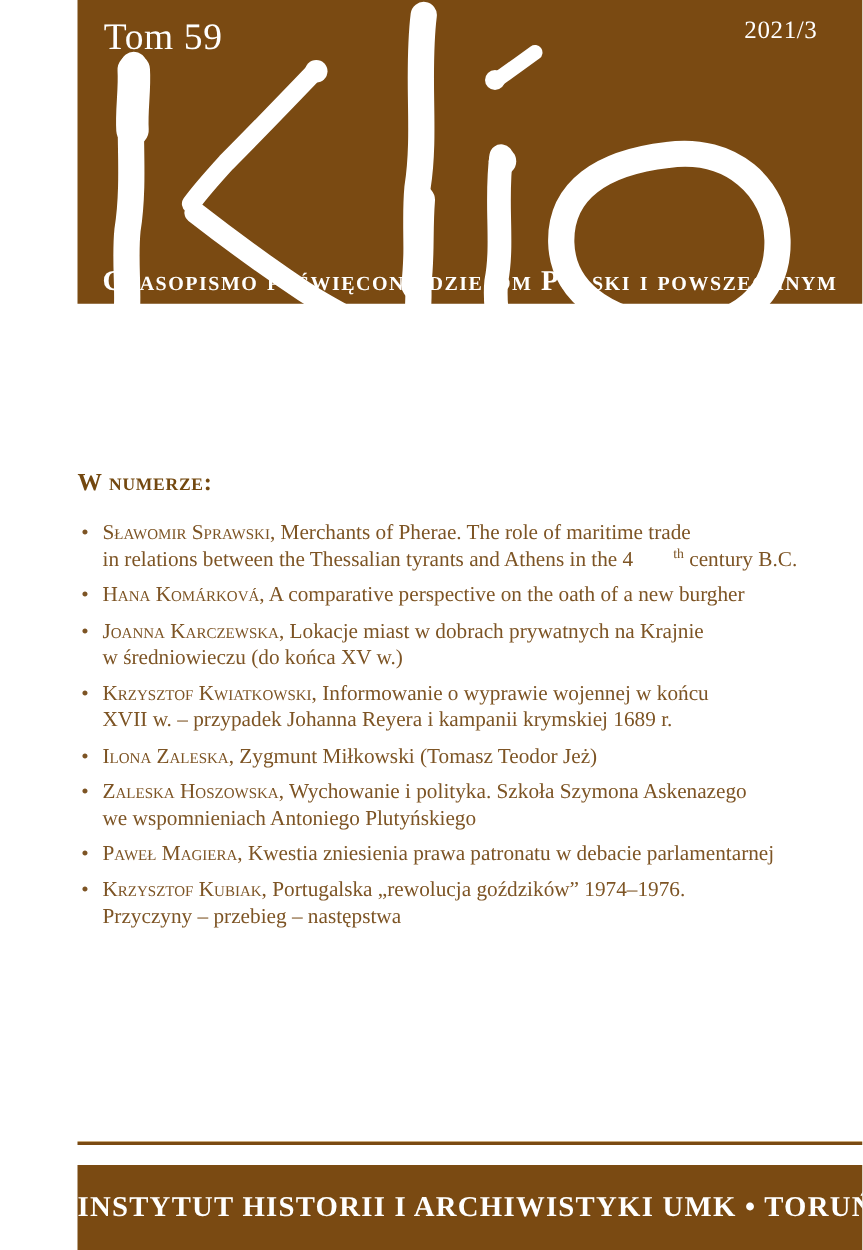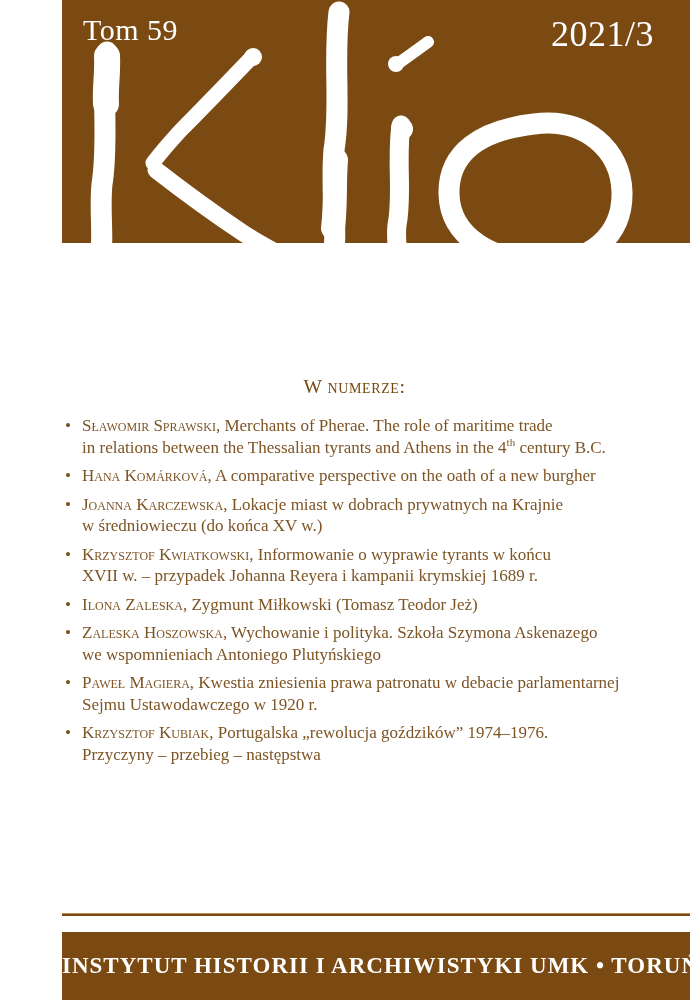--- a/index.html
+++ b/index.html
@@ -22,54 +22,53 @@
   .masthead{
     position:absolute;left:62px;top:0;width:628px;height:243px;
     background:var(--brown);
   }
   .vol{
     position:absolute;left:21px;top:13px;
     font-size:30px;color:var(--white);letter-spacing:.5px;
   }
   .issue{
     position:absolute;right:36px;top:13px;
-    font-size:36px;color:var(--white);letter-spacing:.5px;
+    font-size:20px;color:var(--white);letter-spacing:.5px;
   }
   .logo{position:absolute;left:0;top:0;width:628px;height:307px;}
   .tagline{
     position:absolute;left:0;right:0;bottom:5px;
     text-align:center;color:var(--white);
     font-weight:bold;font-variant:small-caps;
     font-size:23px;letter-spacing:1.2px;white-space:nowrap;
   }
 
   
   .contents{
     position:absolute;left:62px;top:376px;width:585px;
     color:var(--list-text);
   }
   .toc-heading{
     margin:0 0 17px 0;
-    font-size:19.5px;font-weight:normal;
+    font-size:19.5px;font-weight:bold;
     font-variant:small-caps;letter-spacing:.6px;
     color:var(--heading-text);
-    text-align:center;
   }
   .article-list{list-style:none;margin:0;padding:0;}
   .article-list li{
     position:relative;padding-left:20px;
     font-size:17px;line-height:21.5px;
     margin-bottom:7px;
   }
   .article-list .bullet{
     position:absolute;left:3px;top:0;
     font-size:17px;
   }
   .article-list .author{font-variant:small-caps;}
-  .article-list sup{font-size:11px;line-height:0;vertical-align:super;}
+  .article-list sup{font-size:11px;line-height:0;vertical-align:super;margin-left:32px;}
 
   
   .rule{
     position:absolute;left:62px;top:913px;width:628px;height:3px;
     background:linear-gradient(to bottom,var(--rule-hi) 0 1px,var(--brown) 1px 3px);
   }
   .banner{
     position:absolute;left:62px;top:932px;width:628px;height:68px;
     background:var(--brown);
     color:var(--white);text-align:center;
@@ -104,32 +103,33 @@
         <path stroke-width="12" d="M366,42 C355,50 344,58 334,65"></path>
         <circle cx="334" cy="64" r="8" fill="#ffffff" stroke="none"></circle>
 
         <path stroke-width="19" d="M339,125 C334,160 341,195 335,225 C333,244 338,255 334,263"></path>
         <circle cx="340" cy="129" r="11" fill="#ffffff" stroke="none"></circle>
 
         <path stroke-width="21" d="M472,124 C523,117 559,150 560,192 C561,236 528,263 480,262 C432,261 388,238 387,194 C386,152 420,130 472,124 Z"></path>
       </g>
     </svg>
 
+    <div class="tagline">Czasopismo poświęcone dziejom Polski i powszechnym</div>
   </header>
 
   <section class="contents">
     <h2 class="toc-heading">W numerze:</h2>
     <ul class="article-list" id="article-list">
         <li><span class="bullet">•</span><span class="author">Sławomir Sprawski</span><span>, Merchants of Pherae. The role of maritime trade</span><br><span>in relations between the Thessalian tyrants and Athens in the 4</span><sup>th</sup><span> century B.C.</span></li>
         <li><span class="bullet">•</span><span class="author">Hana Komárková</span><span>, A comparative perspective on the oath of a new burgher</span></li>
         <li><span class="bullet">•</span><span class="author">Joanna Karczewska</span><span>, Lokacje miast w dobrach prywatnych na Krajnie</span><br><span>w średniowieczu (do końca XV w.)</span></li>
-        <li><span class="bullet">•</span><span class="author">Krzysztof Kwiatkowski</span><span>, Informowanie o wyprawie tyrants w końcu</span><br><span>XVII w. – przypadek Johanna Reyera i kampanii krymskiej 1689 r.</span></li>
+        <li><span class="bullet">•</span><span class="author">Krzysztof Kwiatkowski</span><span>, Informowanie o wyprawie wojennej w końcu</span><br><span>XVII w. – przypadek Johanna Reyera i kampanii krymskiej 1689 r.</span></li>
         <li><span class="bullet">•</span><span class="author">Ilona Zaleska</span><span>, Zygmunt Miłkowski (Tomasz Teodor Jeż)</span><br></li>
         <li><span class="bullet">•</span><span class="author">Zaleska Hoszowska</span><span>, Wychowanie i polityka. Szkoła Szymona Askenazego</span><br><span>we wspomnieniach Antoniego Plutyńskiego</span></li>
-        <li><span class="bullet">•</span><span class="author">Paweł Magiera</span><span>, Kwestia zniesienia prawa patronatu w debacie parlamentarnej</span><br><span>Sejmu Ustawodawczego w 1920 r.</span></li>
+        <li><span class="bullet">•</span><span class="author">Paweł Magiera</span><span>, Kwestia zniesienia prawa patronatu w debacie parlamentarnej</span><br></li>
         <li><span class="bullet">•</span><span class="author">Krzysztof Kubiak</span><span>, Portugalska „rewolucja goździków” 1974–1976.</span><br><span>Przyczyny – przebieg – następstwa</span></li>
       </ul>
   </section>
 
   <div class="rule"></div>
 
   <footer class="banner">
     <span>INSTYTUT HISTORII I ARCHIWISTYKI UMK • TORUŃ</span>
   </footer>
 

